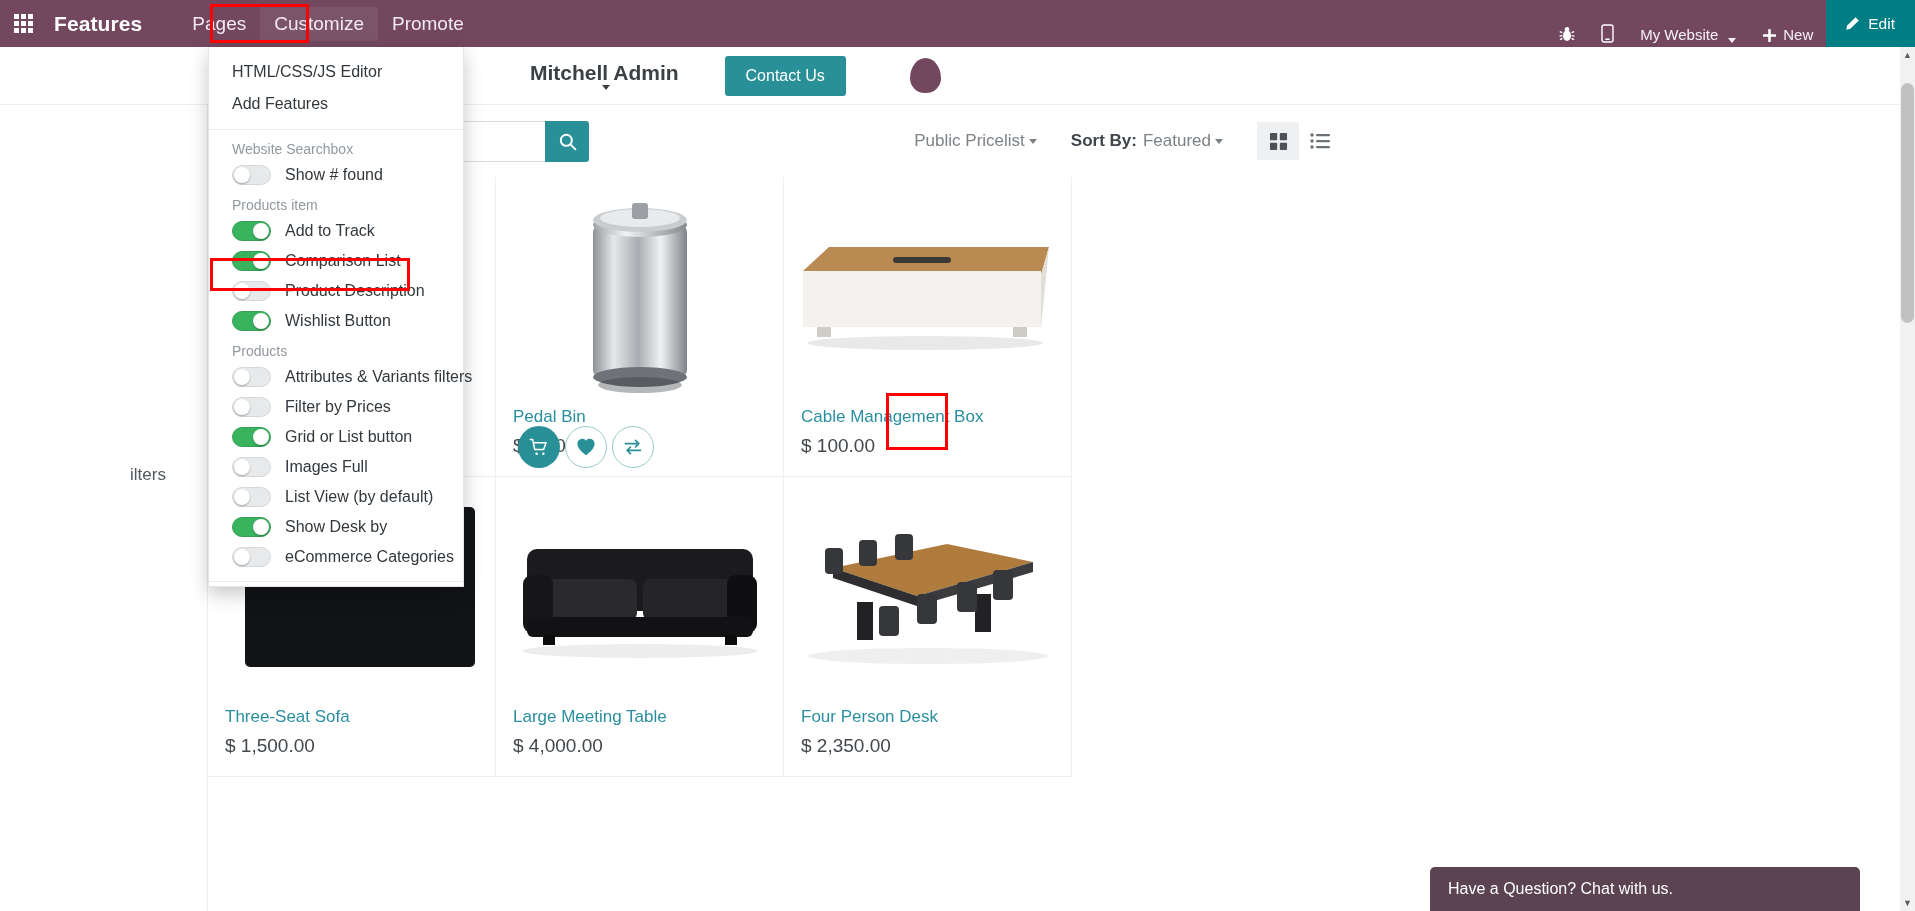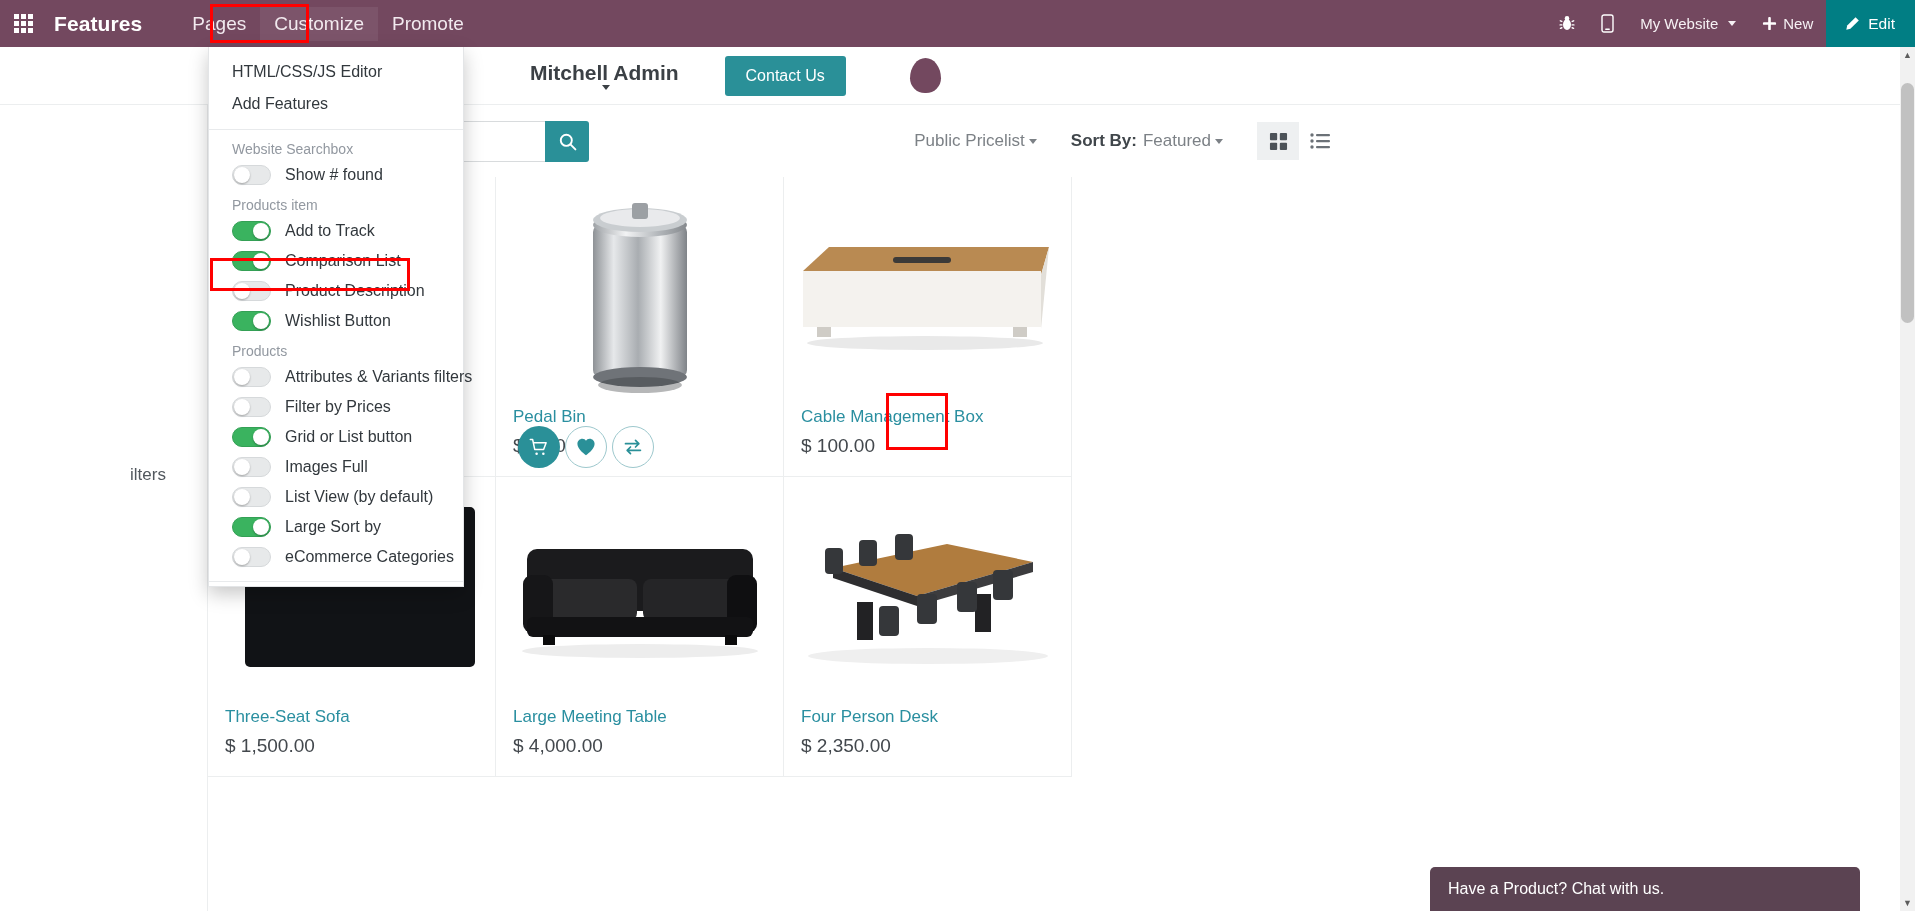--- a/index.html
+++ b/index.html
@@ -31,21 +31,21 @@
   .admin-menu .am-item {
     font-size: 19px; color: #f2eaef; padding: 6px 14px;
     cursor: pointer; position: relative; white-space: nowrap;
   }
   .admin-menu .am-item.active { background: rgba(255,255,255,.07); }
   .admin-right {
     margin-left: auto; display: flex; align-items: center; height: 47px;
   }
   .admin-right .ar-item {
     font-size: 15px; color: #f6f1f4; padding: 0 13px; display: flex;
-    align-items: center; gap: 6px; height: 39px; cursor: pointer;
+    align-items: flex-end; gap: 6px; height: 39px; cursor: pointer;
   }
   .admin-right .edit-btn {
     background: #017e84; height: 47px; padding: 0 20px 0 18px;
     display: flex; align-items: center; gap: 8px; font-size: 15.5px;
     color: #fff; cursor: pointer;
   }
   .caret-down {
     display: inline-block; width: 0; height: 0; margin-left: 4px;
     border-left: 4.5px solid transparent; border-right: 4.5px solid transparent;
     border-top: 5px solid currentColor;
@@ -449,21 +449,21 @@
         <div class="pname">Four Person Desk</div>
         <div class="pprice">$ 2,350.00</div>
       </div>
     </div>
   </div>
 
   <div class="giftcard"></div>
 
   <div class="annot-compare"></div>
 
-  <div class="chatbox">Have a Product? Chat with us.</div>
+  <div class="chatbox">Have a Question? Chat with us.</div>
 </div>
 
 <div class="admin-bar">
   <div class="apps-grid">
     <div class="dots">
       <i></i>
         <i></i>
         <i></i>
         <i></i>
         <i></i>
@@ -585,21 +585,21 @@
   <div class="dd-toggle">
     <span class="sw">
         <span class="knob"></span>
       </span>
     <span class="lbl">List View (by default)</span>
   </div>
   <div class="dd-toggle">
     <span class="sw on">
         <span class="knob"></span>
       </span>
-    <span class="lbl">Large Sort by</span>
+    <span class="lbl">Show Desk by</span>
   </div>
   <div class="dd-toggle">
     <span class="sw">
         <span class="knob"></span>
       </span>
     <span class="lbl">eCommerce Categories</span>
   </div>
 
   <div class="dd-sep"></div>
 </div>

